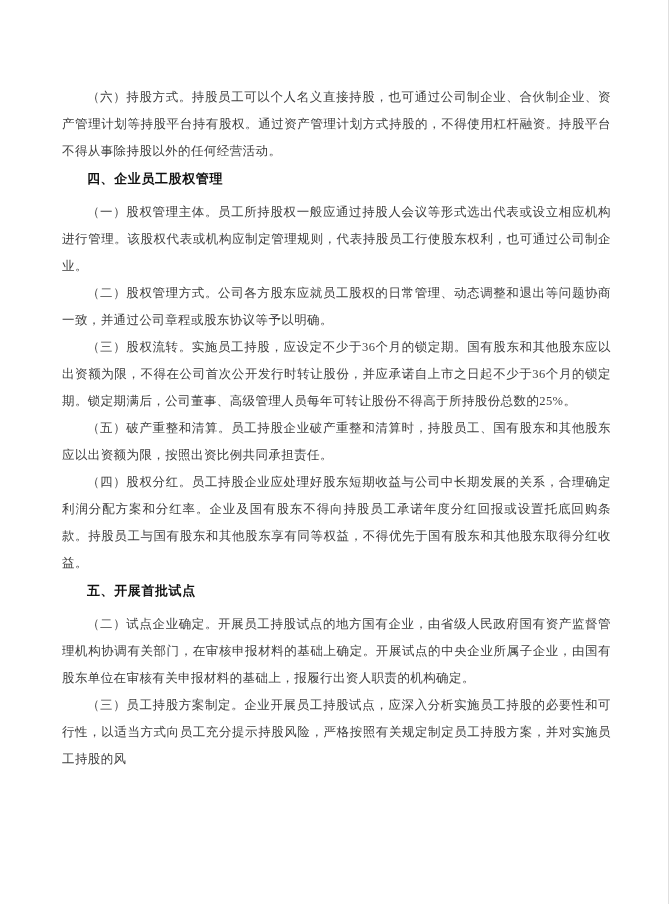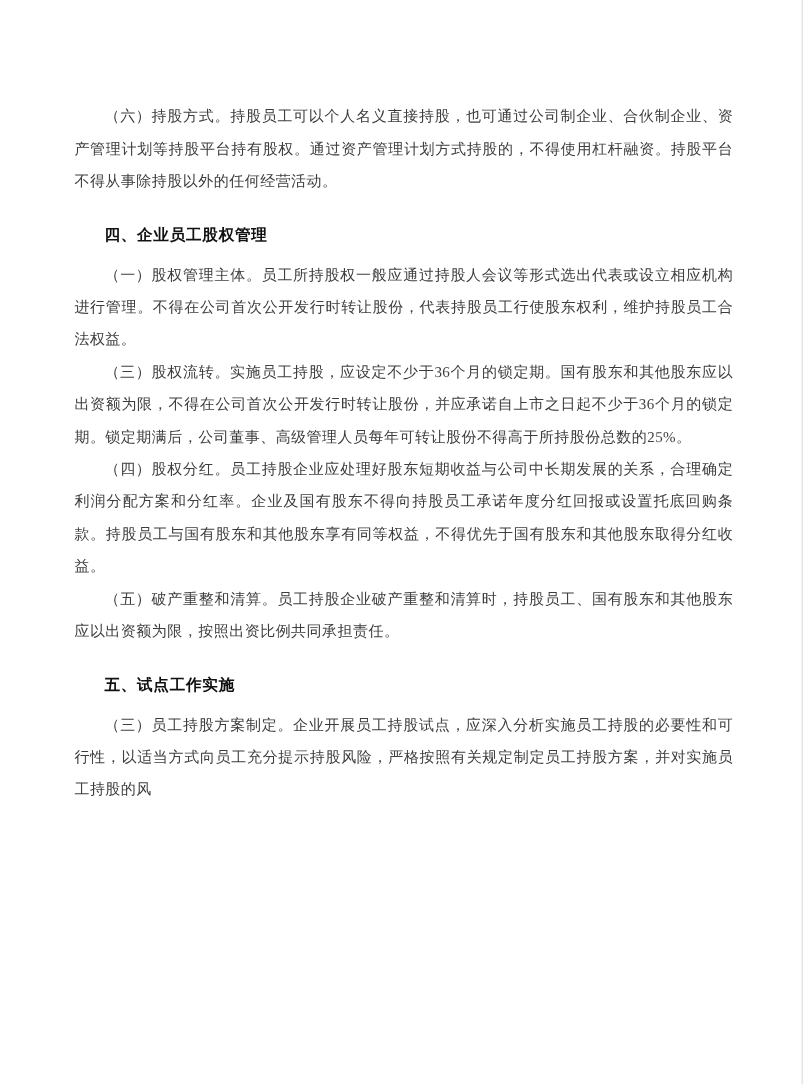--- a/index.html
+++ b/index.html
@@ -33,38 +33,40 @@
     font-family: "Liberation Serif", serif;
     font-size: 12.5px;
     line-height: 27px;
     letter-spacing: 0.4px;
     color: #3d3d3d;
     text-align: justify;
     text-justify: inter-ideograph;
     text-indent: 25px;
   }
   .heading {
-    margin: 17px 0 7px 0;
+    margin: 0 0 7px 0;
     font-family: "Liberation Sans", sans-serif;
     font-weight: 700;
     font-size: 13px;
     line-height: 27px;
     letter-spacing: 0.6px;
     color: #111111;
     text-indent: 25px;
   }
 </style>
 </head>
 <body>
 
 <div class="page">
   <div class="content">
     <p class="para">（六）持股方式。持股员工可以个人名义直接持股，也可通过公司制企业、合伙制企业、资产管理计划等持股平台持有股权。通过资产管理计划方式持股的，不得使用杠杆融资。持股平台不得从事除持股以外的任何经营活动。</p>
     <h3 class="heading">四、企业员工股权管理</h3>
-    <p class="para">（一）股权管理主体。员工所持股权一般应通过持股人会议等形式选出代表或设立相应机构进行管理。不得在公司首次公开发行时转让股份，代表持股员工行使股东权利，维护持股员工合法权益。</p>
+    <p class="para">（一）股权管理主体。员工所持股权一般应通过持股人会议等形式选出代表或设立相应机构进行管理。该股权代表或机构应制定管理规则，代表持股员工行使股东权利，也可通过公司制企业。</p>
+    <p class="para">（二）股权管理方式。公司各方股东应就员工股权的日常管理、动态调整和退出等问题协商一致，并通过公司章程或股东协议等予以明确。</p>
     <p class="para">（三）股权流转。实施员工持股，应设定不少于36个月的锁定期。国有股东和其他股东应以出资额为限，不得在公司首次公开发行时转让股份，并应承诺自上市之日起不少于36个月的锁定期。锁定期满后，公司董事、高级管理人员每年可转让股份不得高于所持股份总数的25%。</p>
+    <p class="para">（五）破产重整和清算。员工持股企业破产重整和清算时，持股员工、国有股东和其他股东应以出资额为限，按照出资比例共同承担责任。</p>
     <p class="para">（四）股权分红。员工持股企业应处理好股东短期收益与公司中长期发展的关系，合理确定利润分配方案和分红率。企业及国有股东不得向持股员工承诺年度分红回报或设置托底回购条款。持股员工与国有股东和其他股东享有同等权益，不得优先于国有股东和其他股东取得分红收益。</p>
-    <p class="para">（五）破产重整和清算。员工持股企业破产重整和清算时，持股员工、国有股东和其他股东应以出资额为限，按照出资比例共同承担责任。</p>
-    <h3 class="heading">五、试点工作实施</h3>
+    <h3 class="heading">五、开展首批试点</h3>
+    <p class="para">（二）试点企业确定。开展员工持股试点的地方国有企业，由省级人民政府国有资产监督管理机构协调有关部门，在审核申报材料的基础上确定。开展试点的中央企业所属子企业，由国有股东单位在审核有关申报材料的基础上，报履行出资人职责的机构确定。</p>
     <p class="para">（三）员工持股方案制定。企业开展员工持股试点，应深入分析实施员工持股的必要性和可行性，以适当方式向员工充分提示持股风险，严格按照有关规定制定员工持股方案，并对实施员工持股的风</p>
   </div>
   <div class="page-edge-line"></div>
 </div>
 
 </body></html>

